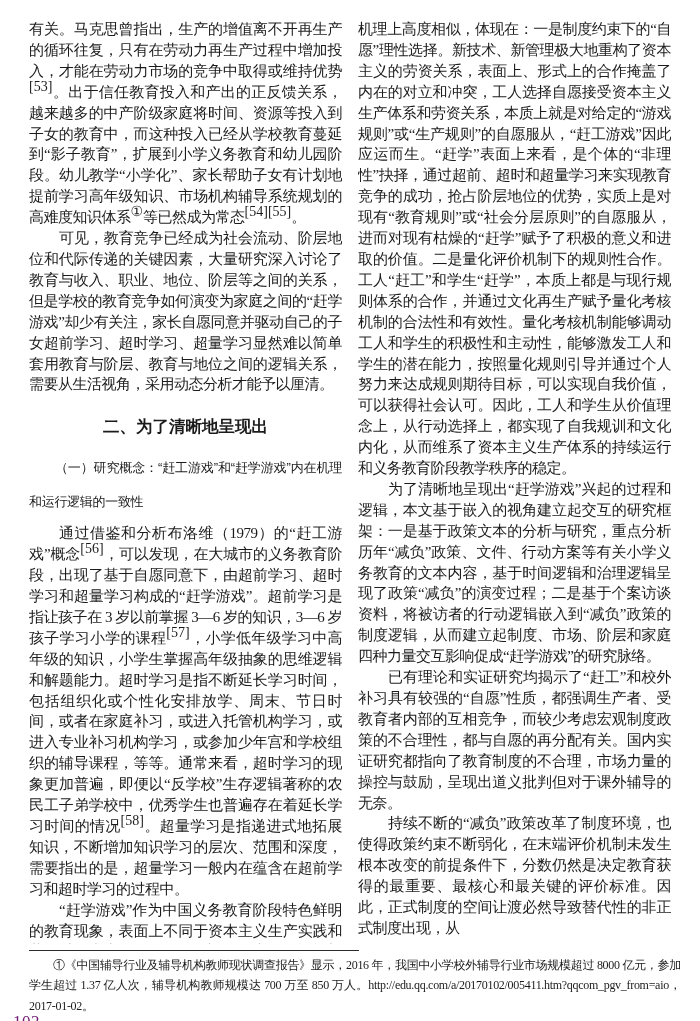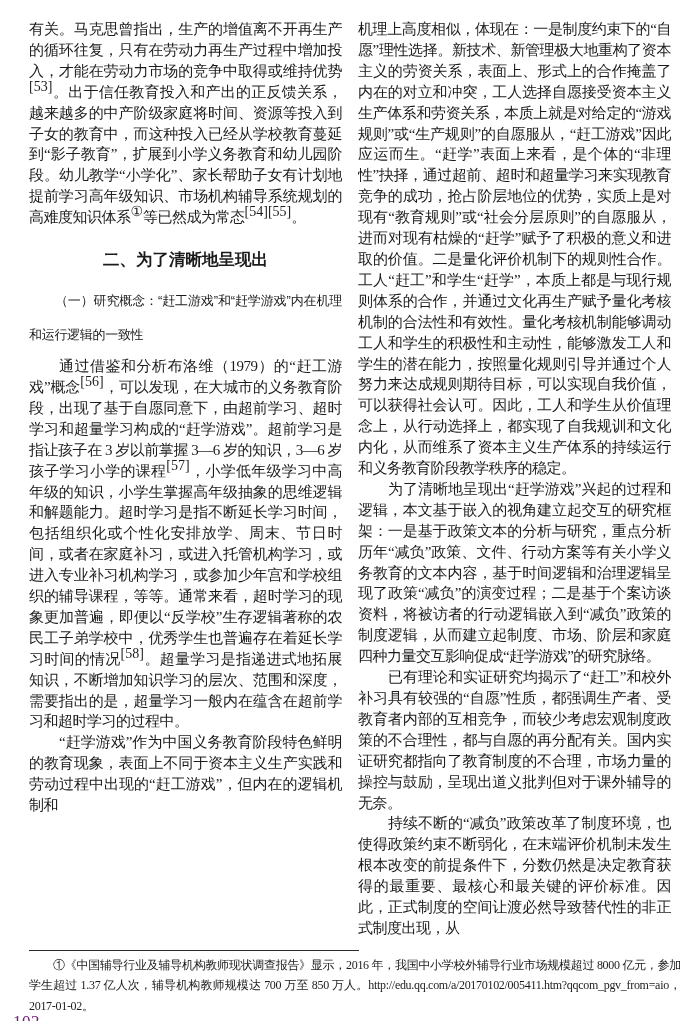--- a/index.html
+++ b/index.html
@@ -72,20 +72,21 @@
     margin-top:28px;
   }
 </style>
 </head>
 <body>
 
 <div class="page">
 
   <div class="col col-left">
     <p class="no-indent">有关。马克思曾指出，生产的增值离不开再生产的循环往复，只有在劳动力再生产过程中增加投入，才能在劳动力市场的竞争中取得或维持优势<sup class="ref">[53]</sup>。出于信任教育投入和产出的正反馈关系，越来越多的中产阶级家庭将时间、资源等投入到子女的教育中，而这种投入已经从学校教育蔓延到“影子教育”，扩展到小学义务教育和幼儿园阶段。幼儿教学“小学化”、家长帮助子女有计划地提前学习高年级知识、市场机构辅导系统规划的高难度知识体系<sup class="ref">①</sup>等已然成为常态<sup class="ref">[54]</sup><sup class="ref">[55]</sup>。</p>
+    <p>可见，教育竞争已经成为社会流动、阶层地位和代际传递的关键因素，大量研究深入讨论了教育与收入、职业、地位、阶层等之间的关系，但是学校的教育竞争如何演变为家庭之间的“赶学游戏”却少有关注，家长自愿同意并驱动自己的子女超前学习、超时学习、超量学习显然难以简单套用教育与阶层、教育与地位之间的逻辑关系，需要从生活视角，采用动态分析才能予以厘清。</p>
     <h2 class="section-heading">二、为了清晰地呈现出</h2>
     <h3 class="sub-heading">（一）研究概念：“赶工游戏”和“赶学游戏”内在机理和运行逻辑的一致性</h3>
     <p>通过借鉴和分析布洛维（1979）的“赶工游戏”概念<sup class="ref">[56]</sup>，可以发现，在大城市的义务教育阶段，出现了基于自愿同意下，由超前学习、超时学习和超量学习构成的“赶学游戏”。超前学习是指让孩子在 3 岁以前掌握 3—6 岁的知识，3—6 岁孩子学习小学的课程<sup class="ref">[57]</sup>，小学低年级学习中高年级的知识，小学生掌握高年级抽象的思维逻辑和解题能力。超时学习是指不断延长学习时间，包括组织化或个性化安排放学、周末、节日时间，或者在家庭补习，或进入托管机构学习，或进入专业补习机构学习，或参加少年宫和学校组织的辅导课程，等等。通常来看，超时学习的现象更加普遍，即便以“反学校”生存逻辑著称的农民工子弟学校中，优秀学生也普遍存在着延长学习时间的情况<sup class="ref">[58]</sup>。超量学习是指递进式地拓展知识，不断增加知识学习的层次、范围和深度，需要指出的是，超量学习一般内在蕴含在超前学习和超时学习的过程中。</p>
     <p>“赶学游戏”作为中国义务教育阶段特色鲜明的教育现象，表面上不同于资本主义生产实践和劳动过程中出现的“赶工游戏”，但内在的逻辑机制和</p>
   </div>
 
   <div class="col col-right">
     <p class="no-indent">机理上高度相似，体现在：一是制度约束下的“自愿”理性选择。新技术、新管理极大地重构了资本主义的劳资关系，表面上、形式上的合作掩盖了内在的对立和冲突，工人选择自愿接受资本主义生产体系和劳资关系，本质上就是对给定的“游戏规则”或“生产规则”的自愿服从，“赶工游戏”因此应运而生。“赶学”表面上来看，是个体的“非理性”抉择，通过超前、超时和超量学习来实现教育竞争的成功，抢占阶层地位的优势，实质上是对现有“教育规则”或“社会分层原则”的自愿服从，进而对现有枯燥的“赶学”赋予了积极的意义和进取的价值。二是量化评价机制下的规则性合作。工人“赶工”和学生“赶学”，本质上都是与现行规则体系的合作，并通过文化再生产赋予量化考核机制的合法性和有效性。量化考核机制能够调动工人和学生的积极性和主动性，能够激发工人和学生的潜在能力，按照量化规则引导并通过个人努力来达成规则期待目标，可以实现自我价值，可以获得社会认可。因此，工人和学生从价值理念上，从行动选择上，都实现了自我规训和文化内化，从而维系了资本主义生产体系的持续运行和义务教育阶段教学秩序的稳定。</p>
     <p>为了清晰地呈现出“赶学游戏”兴起的过程和逻辑，本文基于嵌入的视角建立起交互的研究框架：一是基于政策文本的分析与研究，重点分析历年“减负”政策、文件、行动方案等有关小学义务教育的文本内容，基于时间逻辑和治理逻辑呈现了政策“减负”的演变过程；二是基于个案访谈资料，将被访者的行动逻辑嵌入到“减负”政策的制度逻辑，从而建立起制度、市场、阶层和家庭四种力量交互影响促成“赶学游戏”的研究脉络。</p>
     <p>已有理论和实证研究均揭示了“赶工”和校外补习具有较强的“自愿”性质，都强调生产者、受教育者内部的互相竞争，而较少考虑宏观制度政策的不合理性，都与自愿的再分配有关。国内实证研究都指向了教育制度的不合理，市场力量的操控与鼓励，呈现出道义批判但对于课外辅导的无奈。</p>

